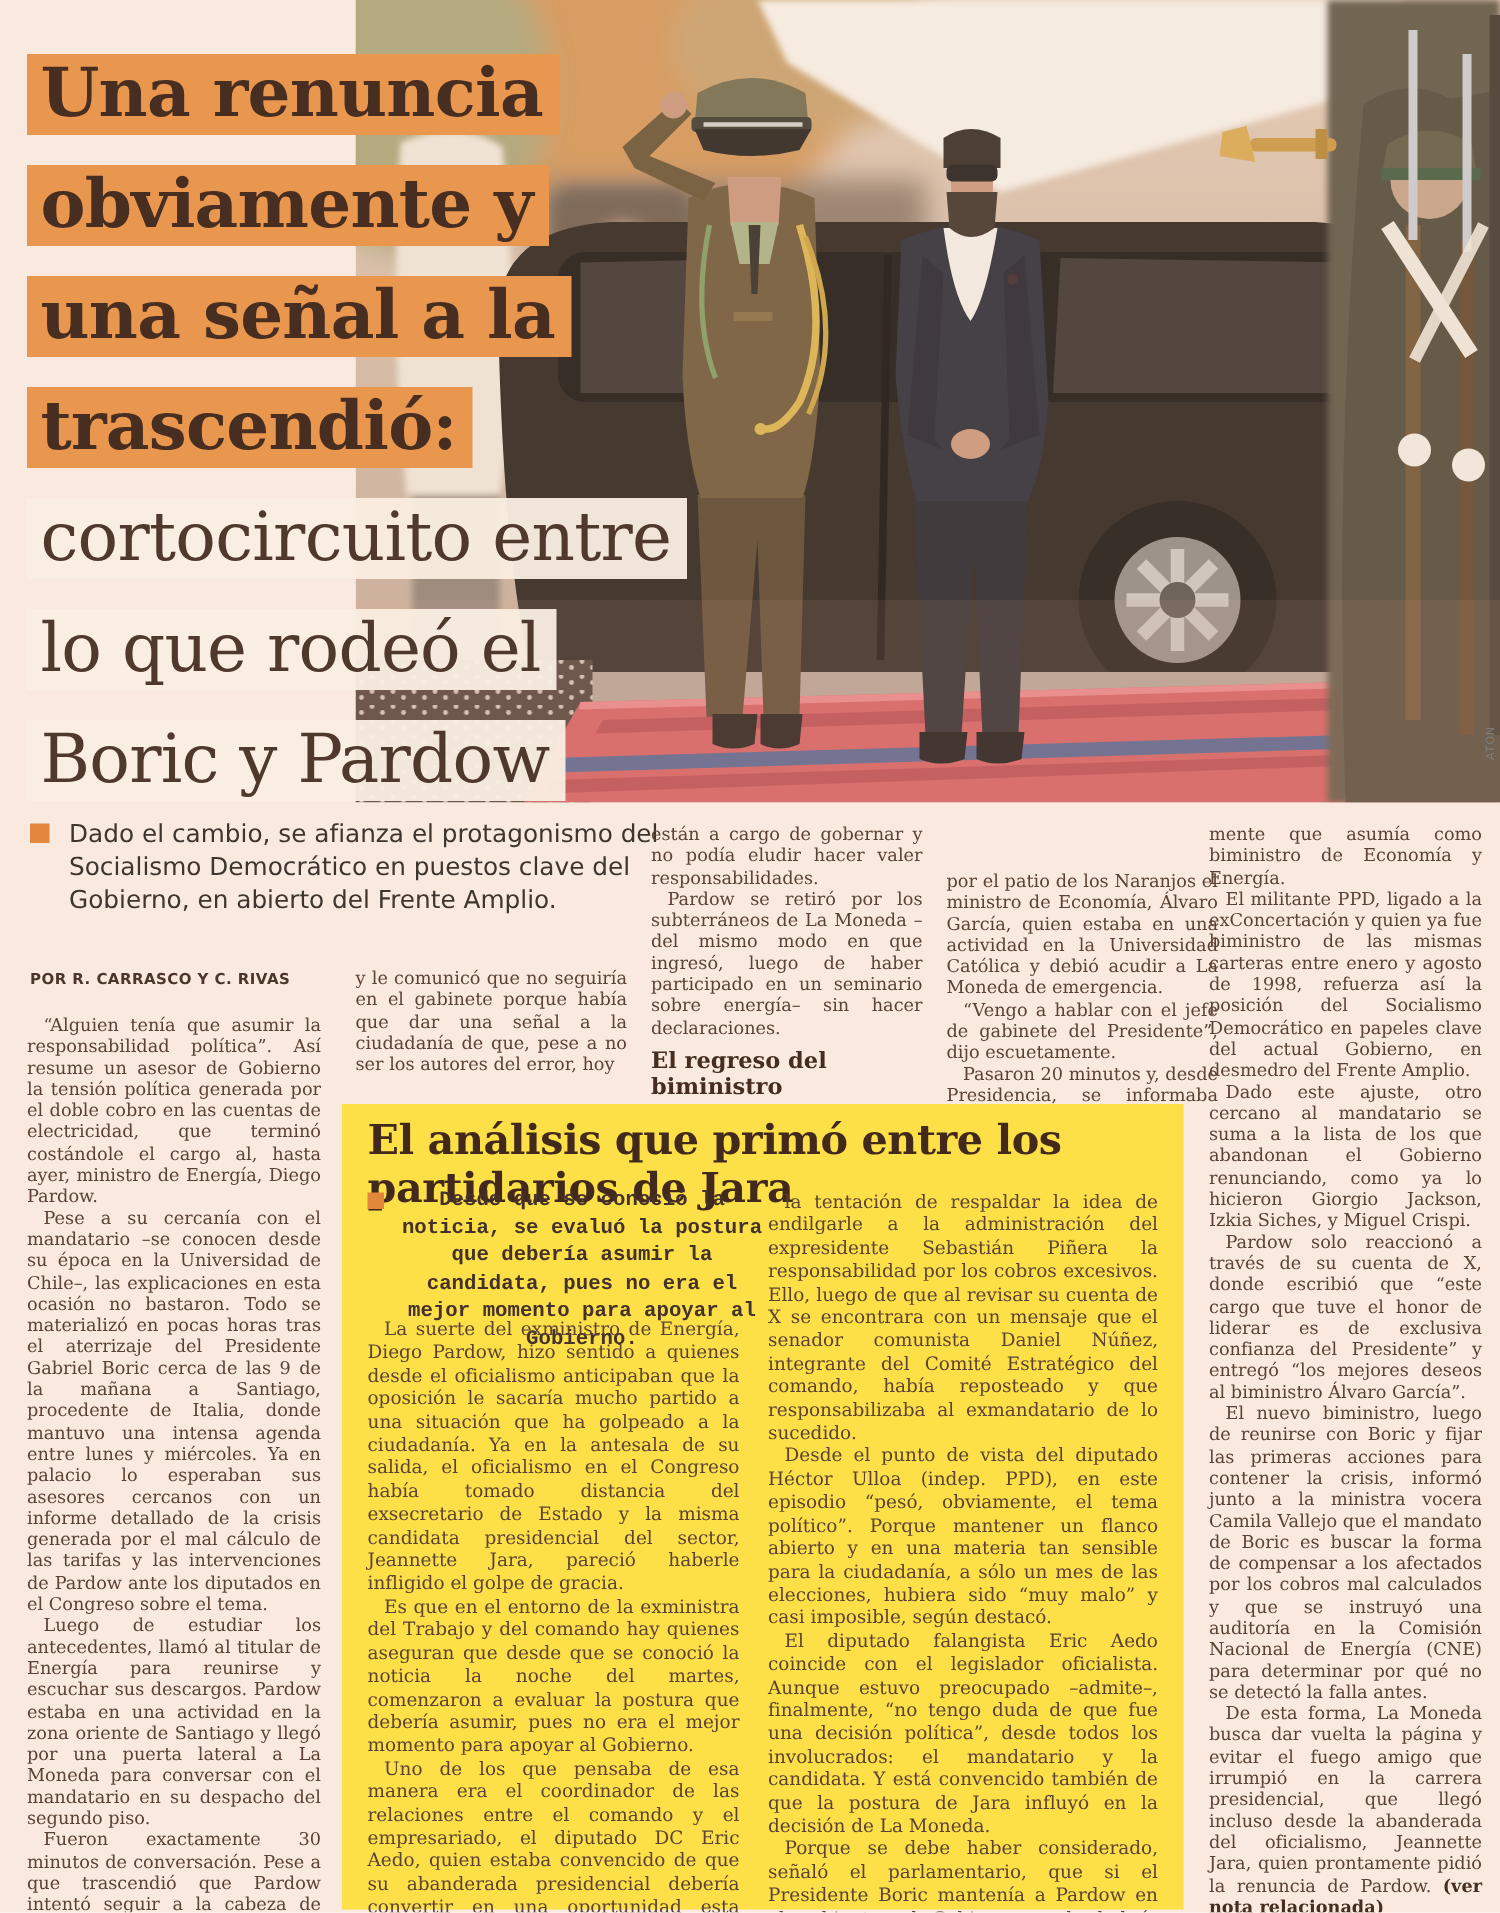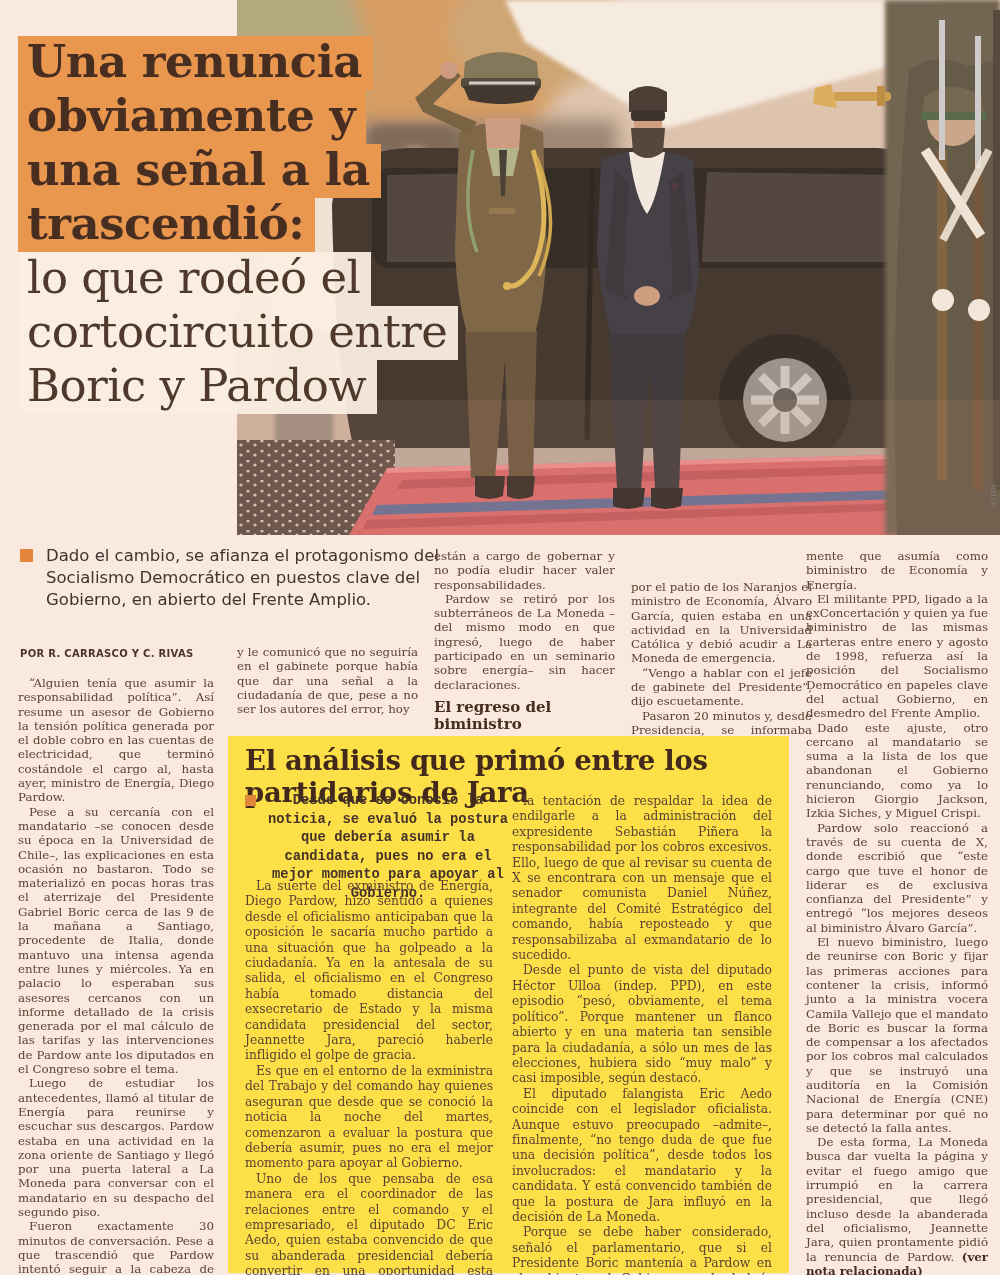--- a/index.html
+++ b/index.html
@@ -14,21 +14,21 @@
   .photo-credit{
     position:absolute; right:2px; bottom:28px; z-index:6;
     font-family:"DejaVu Sans", sans-serif; font-size:7.5px; color:#7d7d7d;
     writing-mode:vertical-rl; transform:rotate(180deg); letter-spacing:.5px;
   }
   
   .headline{position:absolute; left:18px; top:36px; z-index:5; width:470px;}
   .hline{
     display:table; white-space:nowrap;
     font-size:45px; line-height:50px; letter-spacing:-0.5px;
-    padding:1px 11px 3px 9px; margin-bottom:0;
+    padding:1px 11px 3px 9px; margin-bottom:20px;
   }
   .hl-bold{font-weight:bold; color:#472e21; background:#e9964f;}
   .hl-light{font-weight:normal; color:#4e392c; background:rgba(250,238,225,0.95);}
   
   .lead{
     position:absolute; left:20px; top:545px; width:418px;
     font-family:"DejaVu Sans", sans-serif; font-size:16.5px; line-height:22px;
     color:#3e352e; padding-left:26px;
   }
   .lead .sq{position:absolute; left:0; top:4px;}
@@ -226,22 +226,22 @@
       <rect y="400" width="763" height="135" fill="#e9a28f" opacity="0.10"></rect>
     </svg>
     <span class="photo-credit">ATON</span>
   </div>
 
   <div class="headline">
     <span class="hline hl-bold">Una renuncia</span>
     <span class="hline hl-bold">obviamente y</span>
     <span class="hline hl-bold">una señal a la</span>
     <span class="hline hl-bold">trascendió:</span>
+    <span class="hline hl-light">cortocircuito entre</span>
     <span class="hline hl-light">lo que rodeó el</span>
-    <span class="hline hl-light">cortocircuito entre</span>
     <span class="hline hl-light">Boric y Pardow</span>
   </div>
 
   <div class="lead">
     <span class="sq"></span>
     <span>Dado el cambio, se afianza el protagonismo del Socialismo Democrático en puestos clave del Gobierno, en abierto del Frente Amplio.</span>
   </div>
   <div class="byline">POR R. CARRASCO Y C. RIVAS</div>
 
   <div class="col c1">

